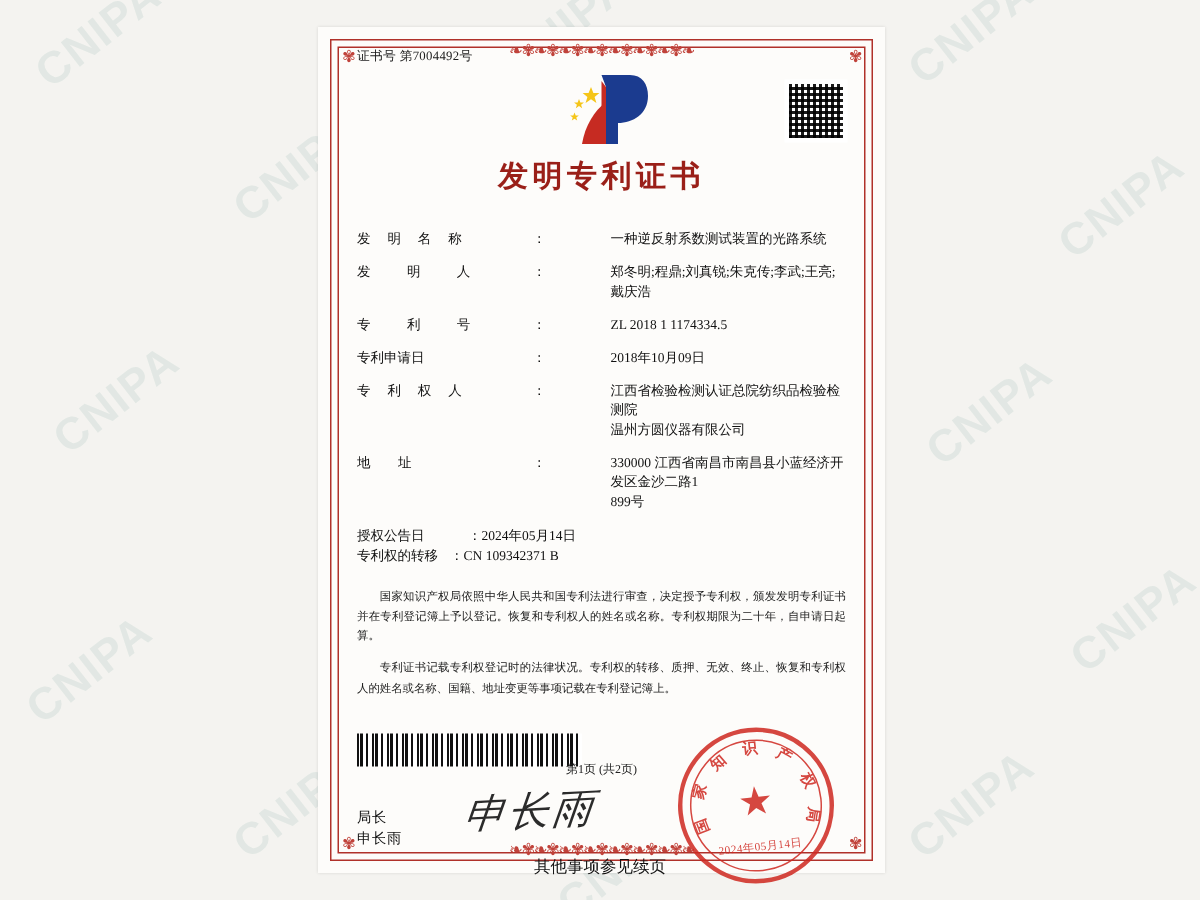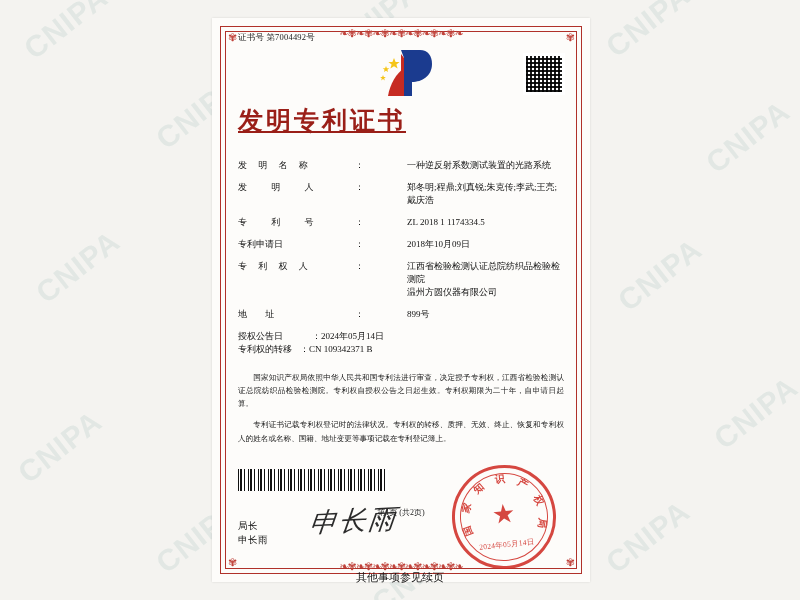--- a/index.html
+++ b/index.html
@@ -87,27 +87,27 @@
   }
 
   
   .emblem {
     margin: 2px auto 0;
     width: 86px; height: 54px;
     position: relative;
   }
 
   .title {
-    font-size: 25px;
+    text-align: center;
+    font-size: 20px;
     font-weight: bold;
     color: #9a1f18;
     letter-spacing: 3px;
     margin-top: 4px;
     font-family: "DejaVu Serif", "Liberation Serif", serif;
-    text-decoration: underline;
   }
 
   
   .fields { margin-top: 22px; font-size: 9px; color: #111; }
   .frow { display: flex; margin-bottom: 9px; line-height: 1.45; gap: 43px; }
   .flabel {
     width: 74px; flex: 0 0 74px;
     letter-spacing: 0px;
     white-space: nowrap;
   }
@@ -280,40 +280,41 @@
         <div class="fval">
           <span>江西省检验检测认证总院纺织品检验检测院</span>
           <span class="line2">温州方圆仪器有限公司</span>
         </div>
       </div>
 
       <div class="frow">
         <div class="flabel sp3">地 址</div>
         <div class="fsep">：</div>
         <div class="fval">
+          <span>330000 江西省南昌市南昌县小蓝经济开发区金沙二路1</span>
           <span class="line2">899号</span>
         </div>
       </div>
 
       <div class="tworow">
         <div class="half">
           <div class="flabel">授权公告日</div>
           <div class="fsep">：</div>
           <div class="fval">2024年05月14日</div>
         </div>
         <div class="half half2">
           <div class="flabel">专利权的转移</div>
           <div class="fsep">：</div>
           <div class="fval">CN 109342371 B</div>
         </div>
       </div>
     </div>
 
     <div class="paras">
-      <p>国家知识产权局依照中华人民共和国专利法进行审查，决定授予专利权，江西省检验检测认证总院纺织品检验检测院。专利权自授权公告之日起生效。专利权期限为二十年，自申请日起算。</p>
+      <p>国家知识产权局依照中华人民共和国专利法进行审查，决定授予专利权，颁发发明专利证书并在专利登记簿上予以登记。恢复和专利权人的姓名或名称。专利权期限为二十年，自申请日起算。</p>
       <p>专利证书记载专利权登记时的法律状况。专利权的转移、质押、无效、终止、恢复和专利权人的姓名或名称、国籍、地址变更等事项记载在专利登记簿上。</p>
     </div>
 
     <div class="barcode"></div>
 
     <div class="sigrow">
       <div class="sig-label">
         <div>局长</div>
         <div>申长雨</div>
       </div>

